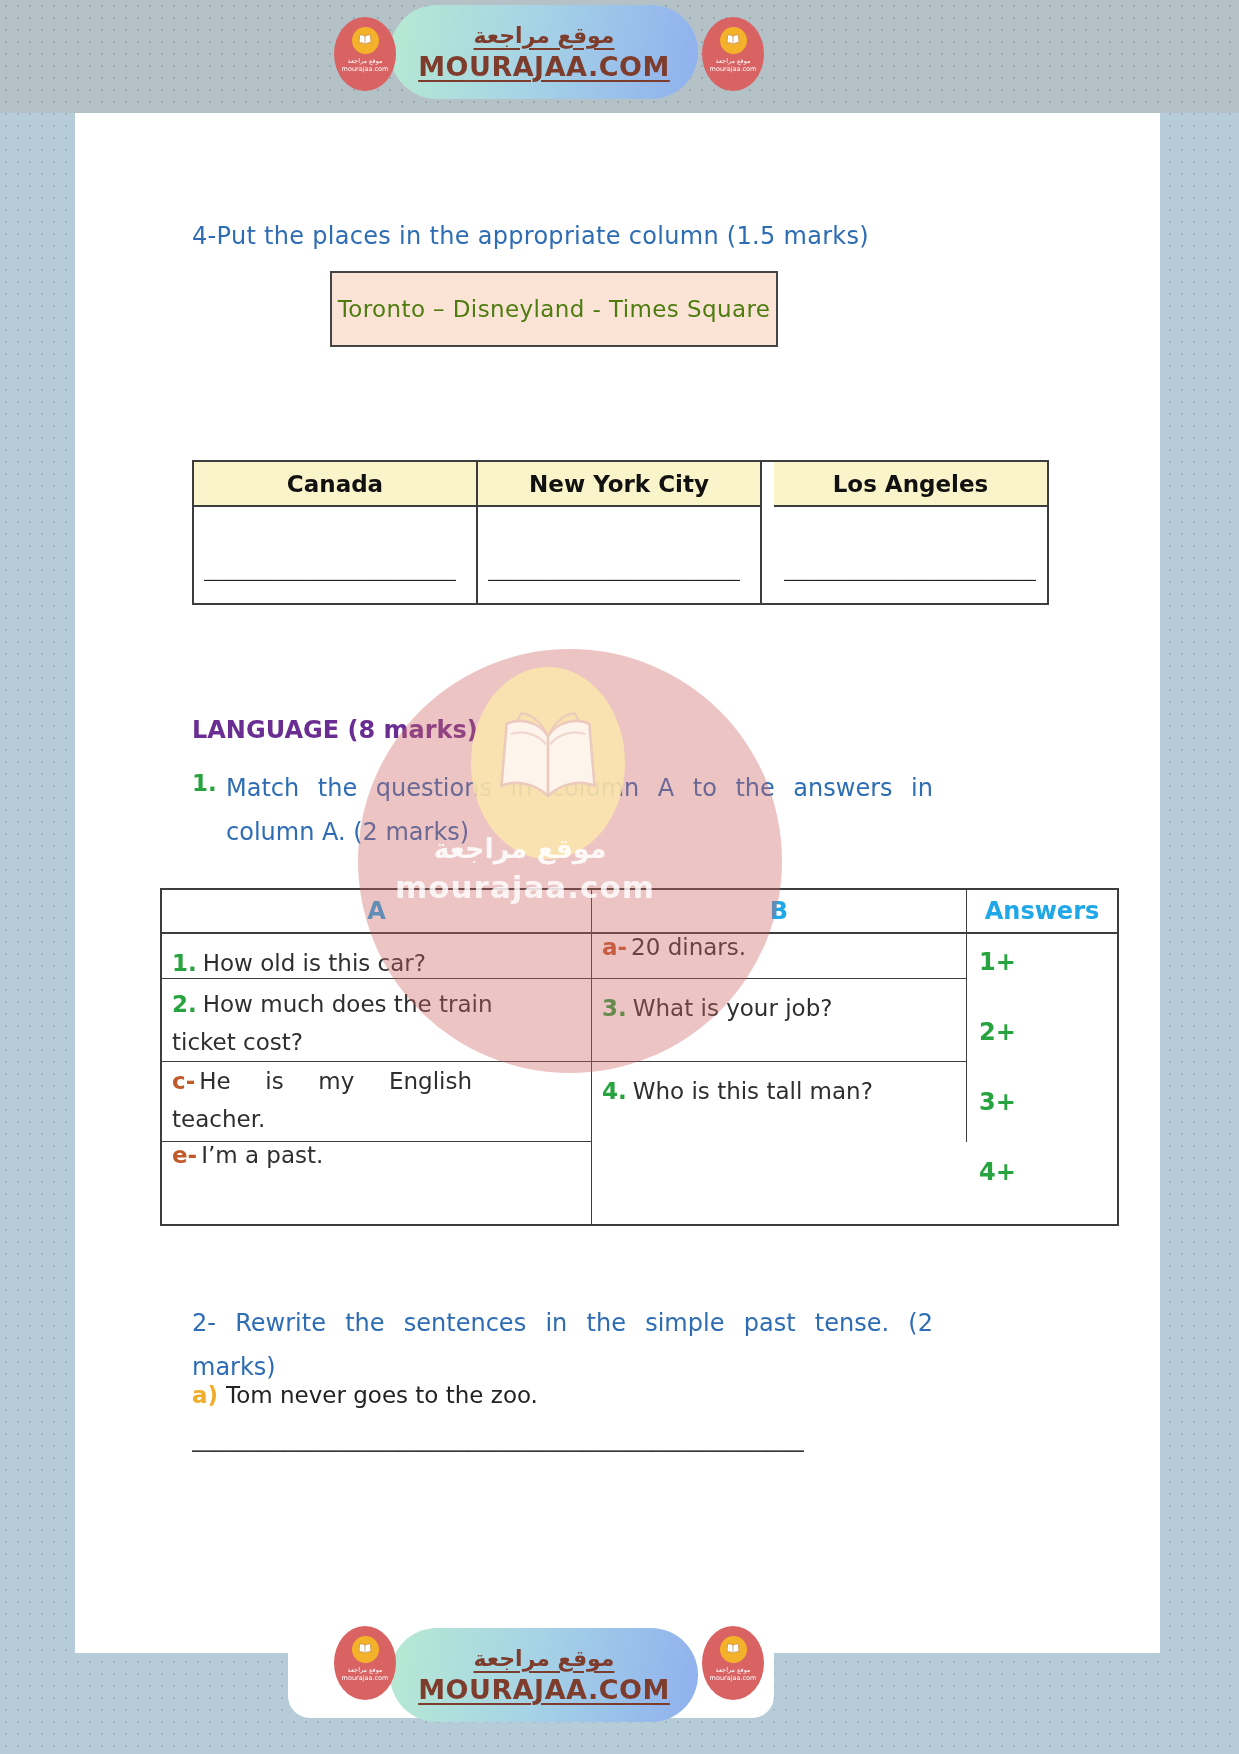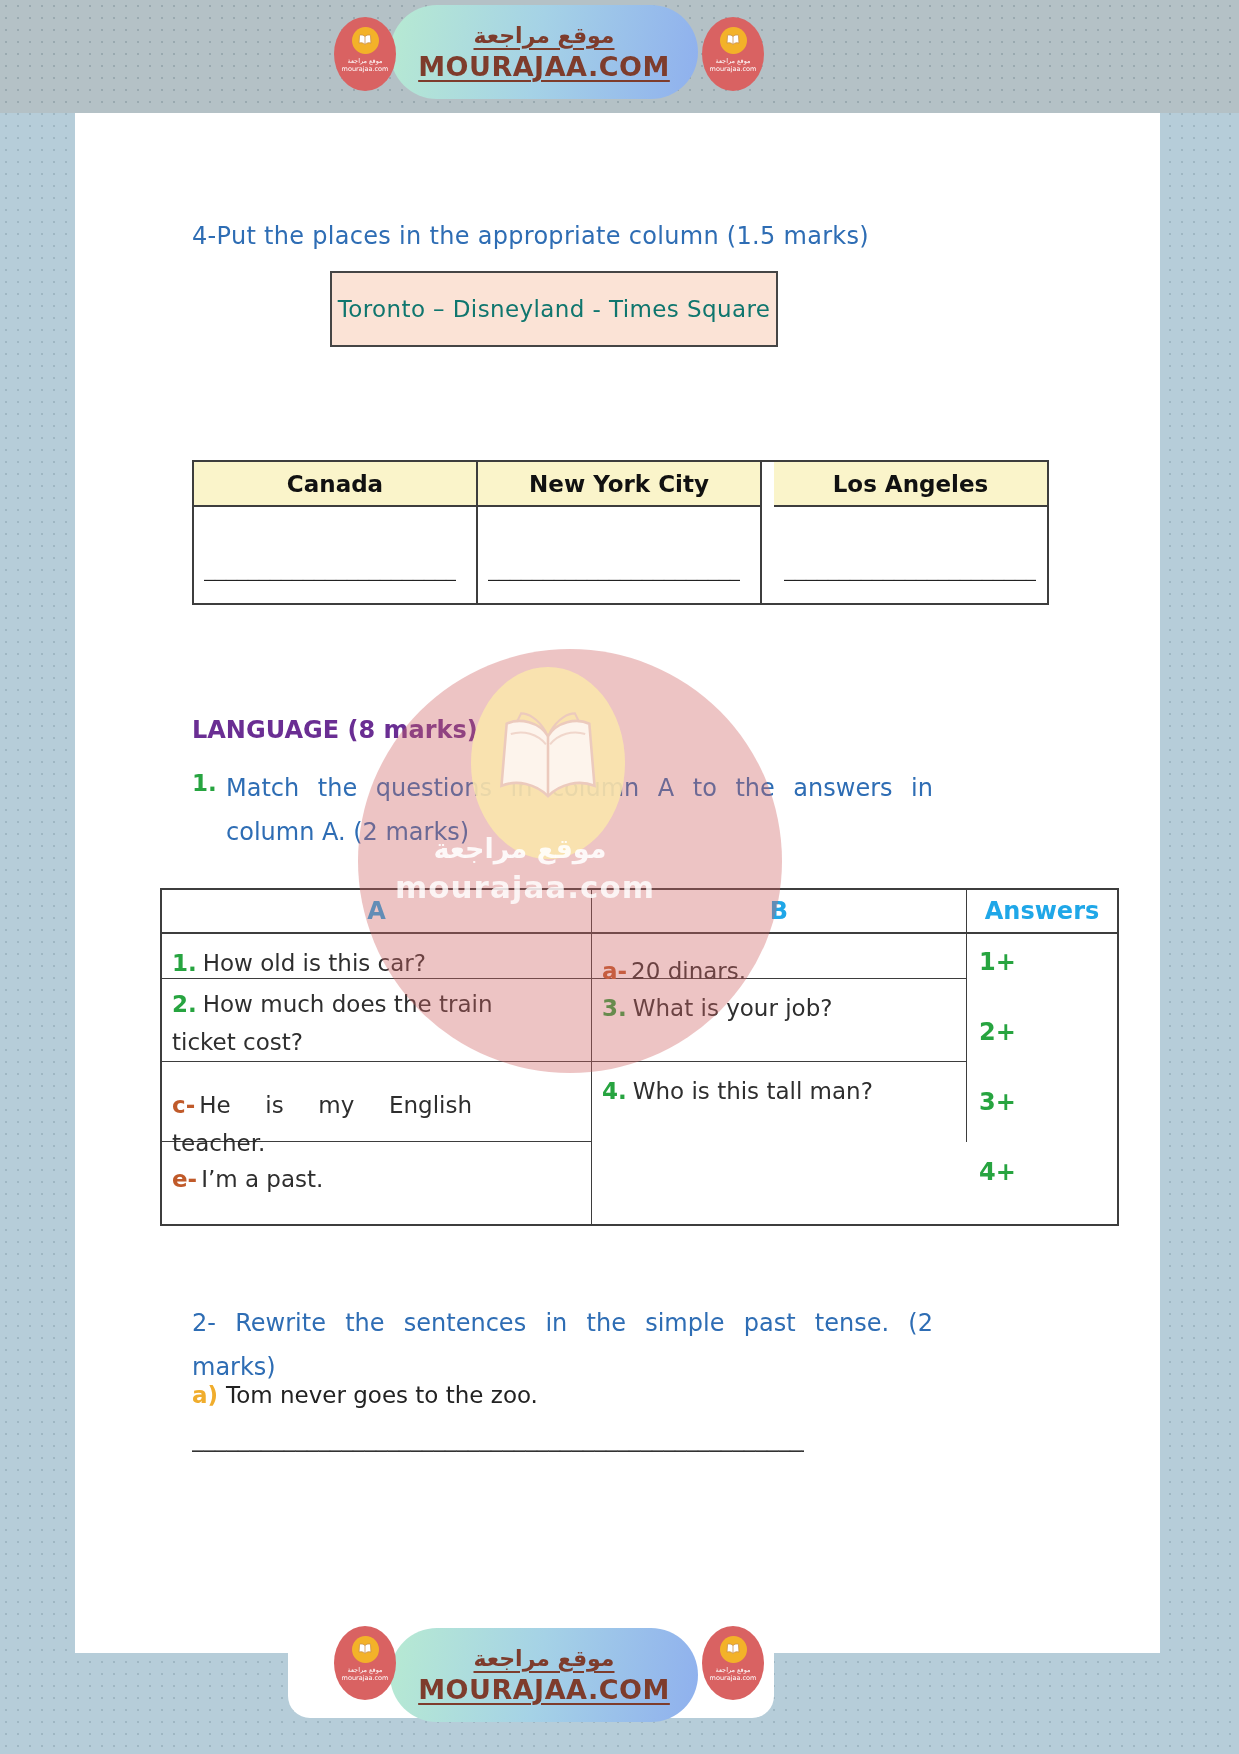--- a/index.html
+++ b/index.html
@@ -28,21 +28,21 @@
   .logo{position:absolute;width:62px;height:74px;border-radius:50%;background:#d96262;
     display:flex;flex-direction:column;align-items:center;padding-top:10px;box-sizing:border-box;z-index:41;}
   .logo .disc{width:27px;height:27px;border-radius:50%;background:#f3b229;
     display:flex;align-items:center;justify-content:center;}
   .logo .t{font-size:6.5px;line-height:8px;color:#ffffff;text-align:center;margin-top:3px;}
 
   
   .q4-title{position:absolute;left:192px;top:222px;font-size:24px;color:#2e6db4;letter-spacing:.3px;z-index:5;}
   .wordbank{position:absolute;left:330px;top:271px;width:444px;height:72px;background:#fbe3d6;
     border:2.5px solid #454545;display:flex;align-items:center;justify-content:center;
-    font-size:23px;color:#0f766e;letter-spacing:.4px;z-index:5;}
+    font-size:23px;color:#4d7c0f;letter-spacing:.4px;z-index:5;}
   .ptable{position:absolute;left:192px;top:460px;display:grid;
     grid-template-columns:284px 284px 285px;grid-template-rows:45px 96px;
     border:2.5px solid #3d3d3d;z-index:5;background:#fff;}
   .ptable .hcell{background:#faf4ca;border-right:2px solid #3d3d3d;border-bottom:2px solid #3d3d3d;
     display:flex;align-items:center;justify-content:center;font-size:23px;font-weight:600;color:#111;}
   .ptable .hcell.last,.ptable .bcell.last{border-right:none;margin-left:12px;}
   .ptable .bcell{border-right:2px solid #3d3d3d;display:flex;align-items:flex-end;
     padding:0 0 22px 10px;box-sizing:border-box;}
   .blank-s{display:inline-block;width:252px;overflow:hidden;white-space:nowrap;
     font-size:22px;color:#222;letter-spacing:0;}
@@ -56,21 +56,21 @@
   
   .mtable{position:absolute;left:160px;top:888px;display:grid;
     grid-template-columns:430px 375px 150px;grid-template-rows:44px 45px 83px 80px 82px;
     border:2px solid #3d3d3d;z-index:5;background:#fff;font-size:23px;color:#2e2e2e;}
   .mtable .mh{display:flex;align-items:center;justify-content:center;
     font-weight:bold;color:#1fa7e8;font-size:24px;border-bottom:2px solid #3d3d3d;}
   .mtable .csep{border-right:1.5px solid #3d3d3d;}
   .mtable .rsep{border-bottom:1.5px solid #3d3d3d;}
   .mtable .acell{padding:16px 80px 0 10px;box-sizing:border-box;}
   .mtable .acell.tall{line-height:38px;padding-top:6px;}
-  .mtable .bcell2{padding:24px 8px 0 10px;box-sizing:border-box;}
+  .mtable .bcell2{padding:0 8px 0 10px;box-sizing:border-box;}
   .mtable .bcell2.bottom{display:flex;align-items:flex-end;padding-bottom:8px;}
   .mtable .bcell2 .wrapj{display:inline-block;width:300px;text-align:justify;line-height:38px;}
   .mtable .anscell{grid-column:3;grid-row:2 / span 4;display:flex;flex-direction:column;
     padding:12px 0 0 12px;box-sizing:border-box;gap:38px;}
   .mtable .anscell .slot{font-size:24px;font-weight:bold;color:#27a440;line-height:32px;}
   .num{color:#27a440;font-weight:bold;margin-right:6px;}
   .letter{color:#c05a2a;font-weight:bold;margin-right:4px;}
 
   
   .q2-para{position:absolute;left:192px;top:1280px;width:741px;font-size:24px;color:#2e6db4;line-height:44px;z-index:5;margin-top:21px;}

